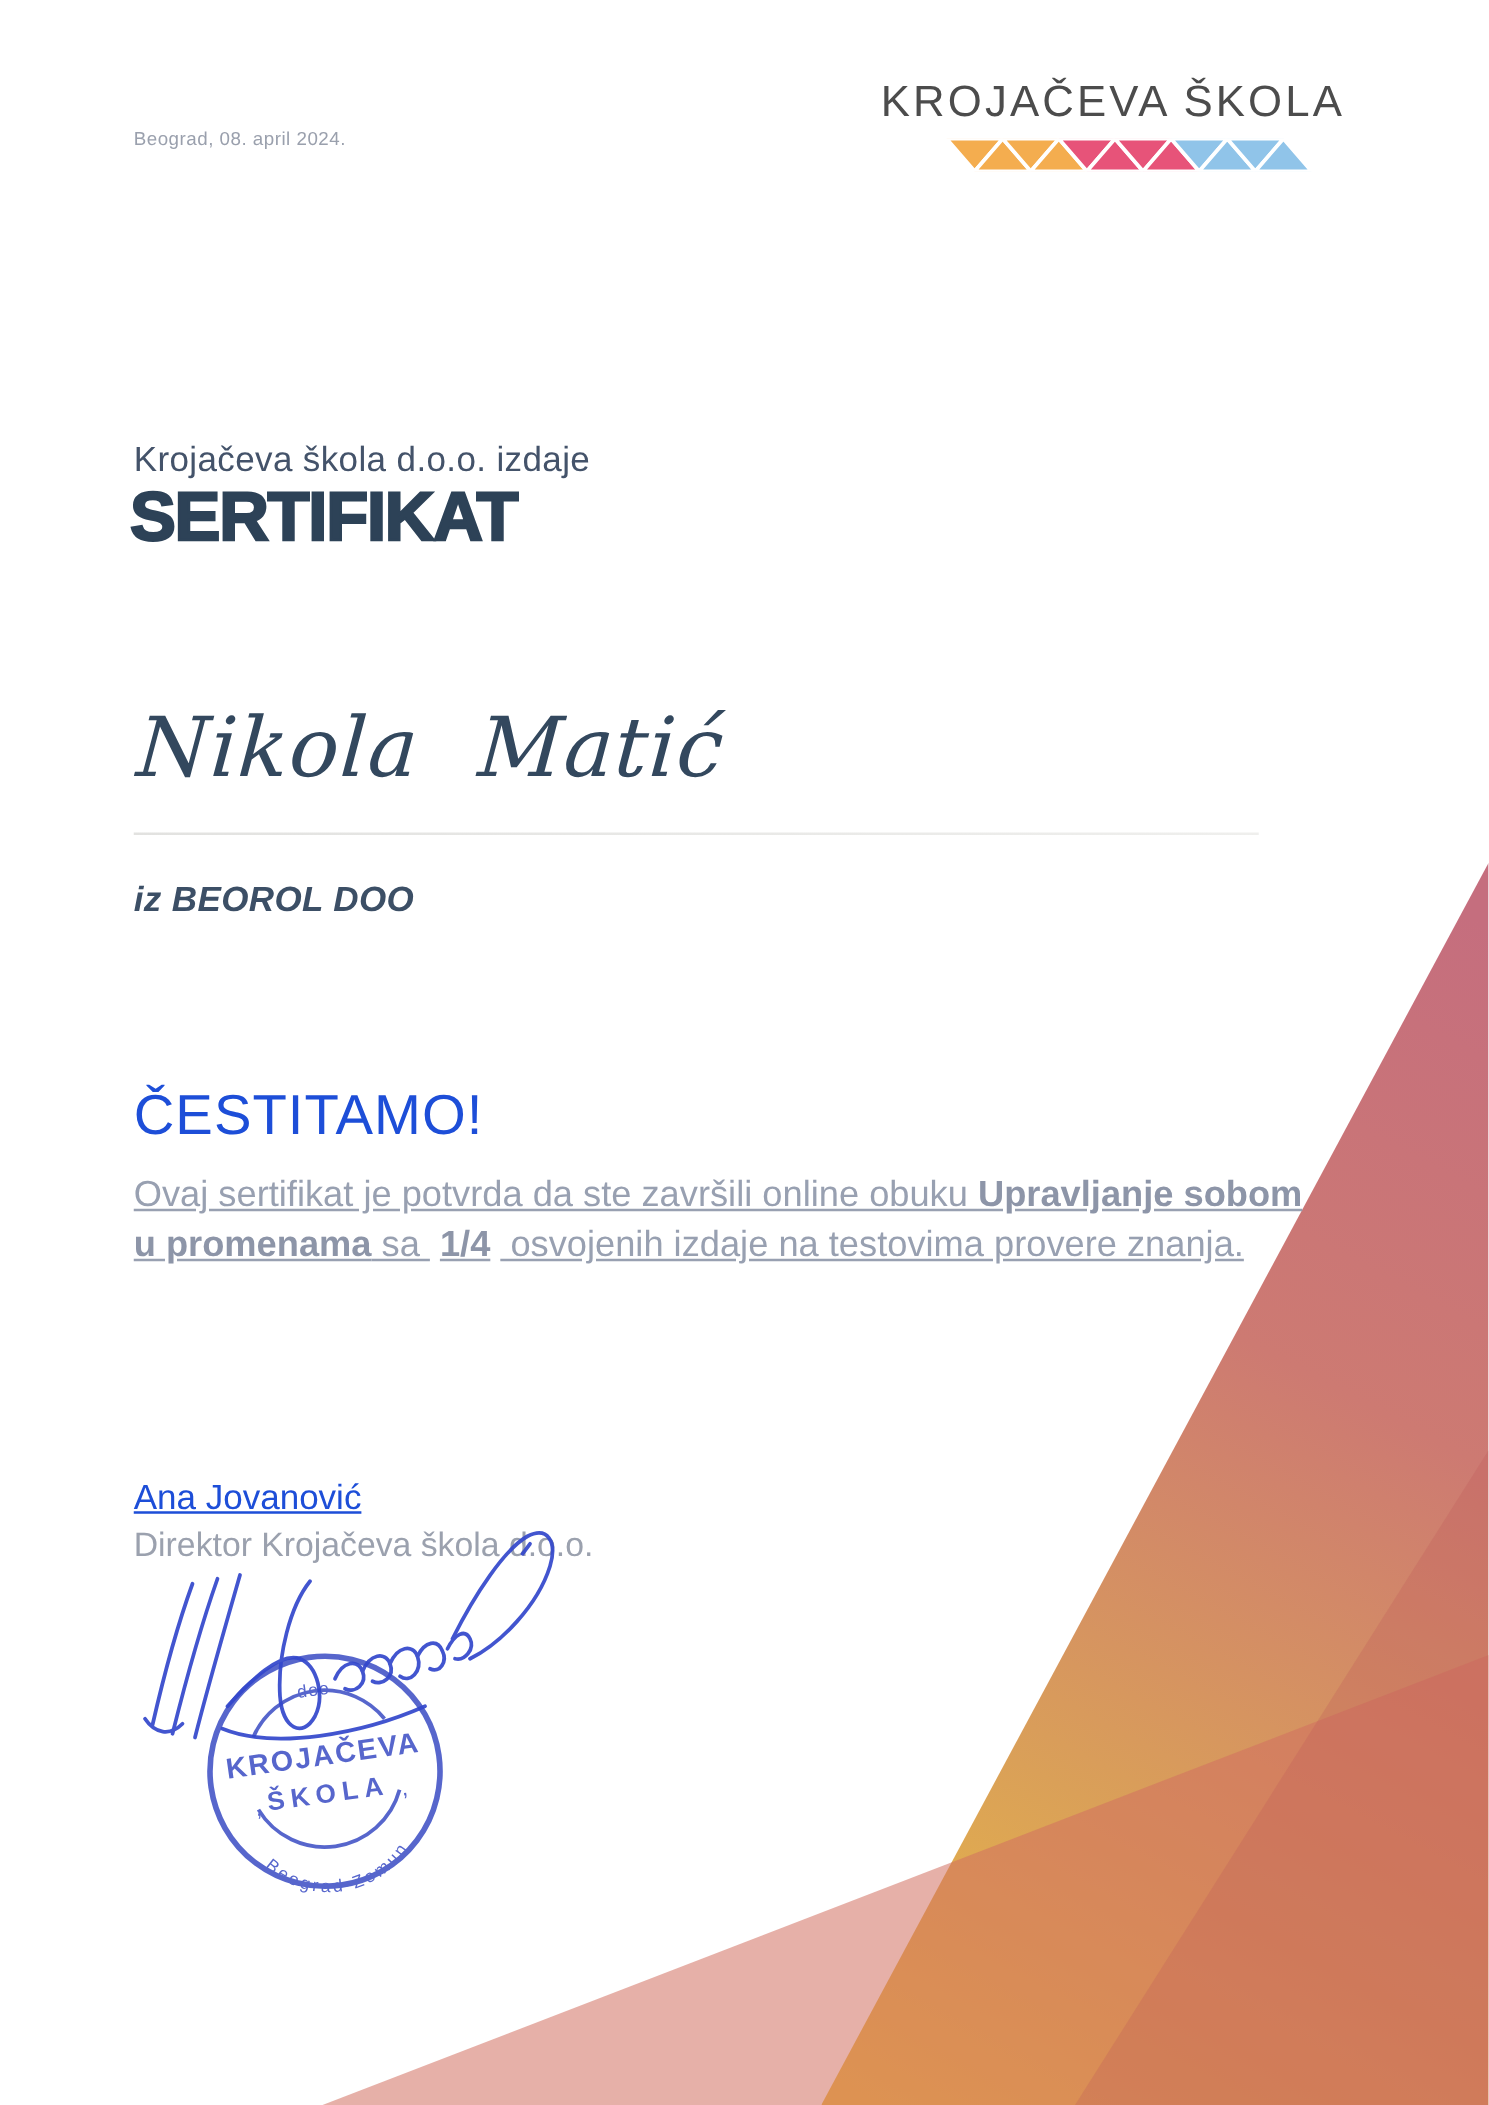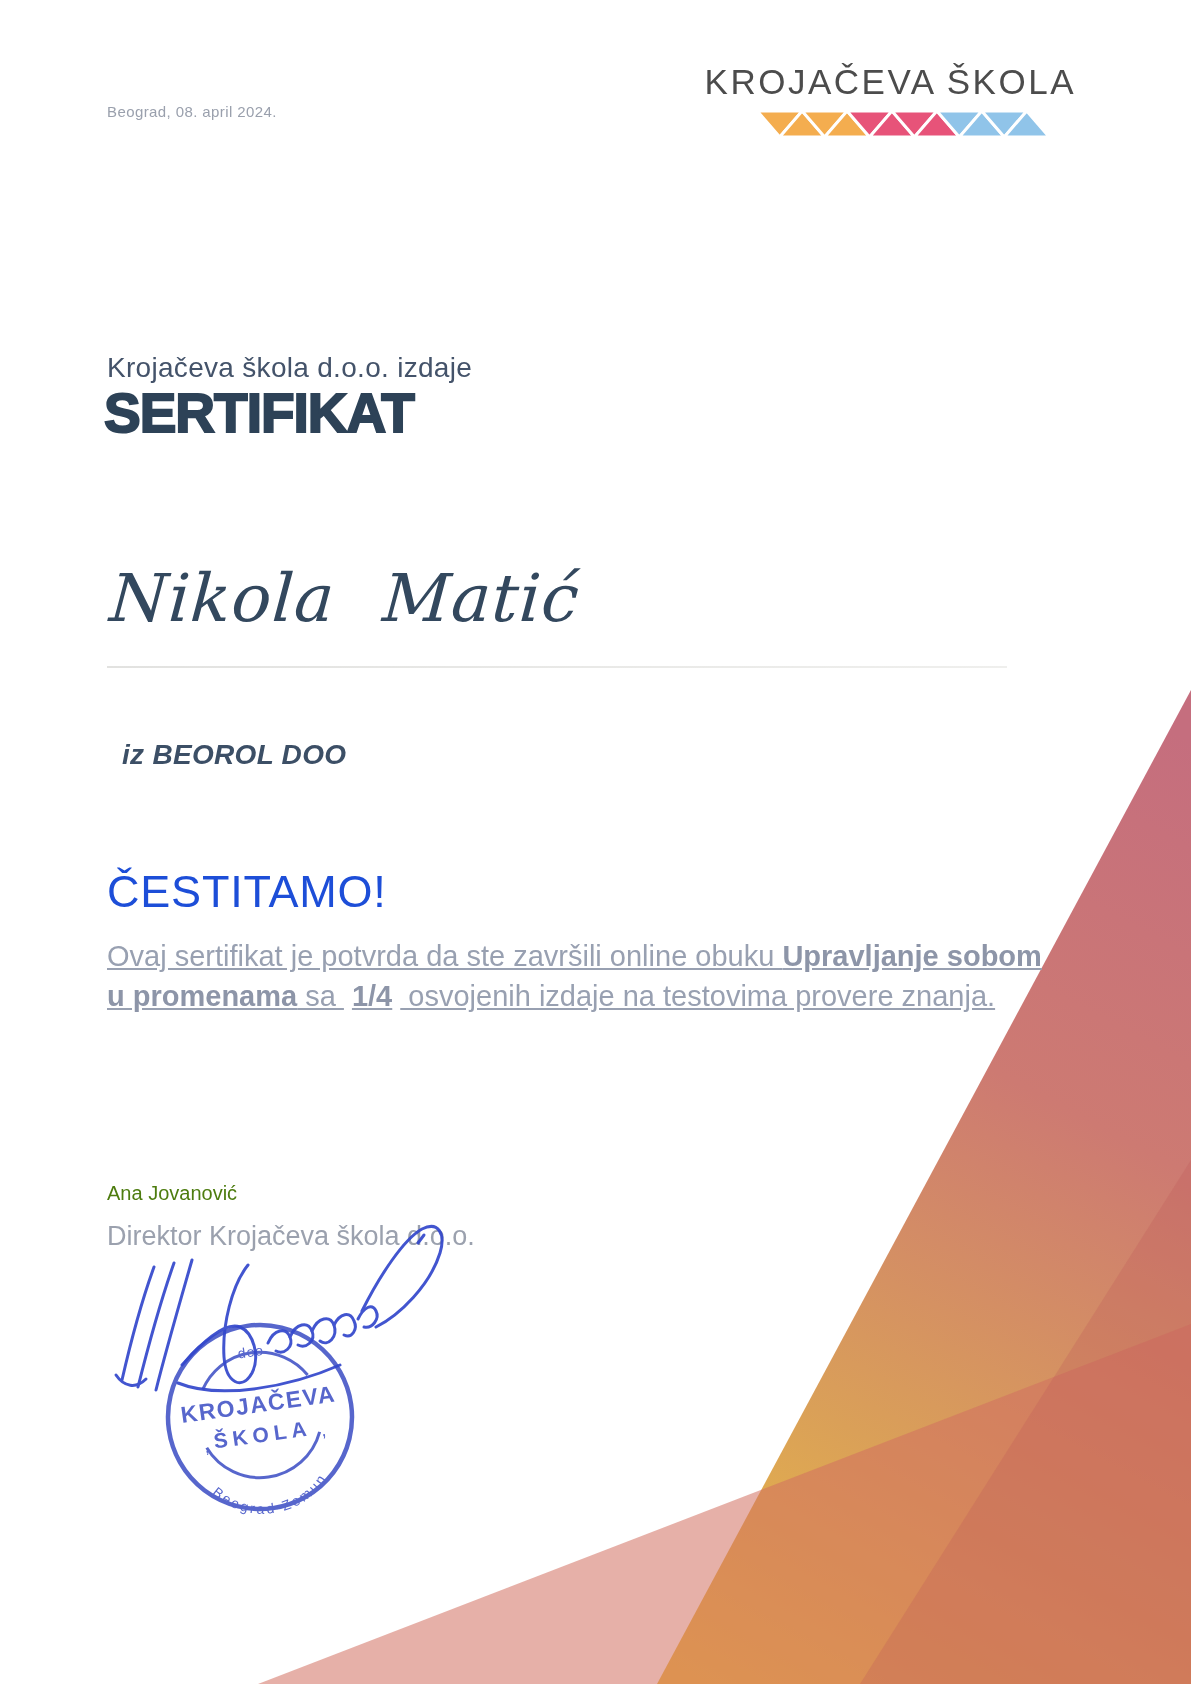--- a/index.html
+++ b/index.html
@@ -14,29 +14,29 @@
   .logo-strip{margin-top:9px;margin-left:55px;display:block;}
 
   .eyebrow{left:107px;top:352px;font-size:28px;color:#44536a;letter-spacing:.3px;}
   .title{left:104px;top:386px;font-size:55px;font-weight:800;color:#2d4257;letter-spacing:-1px;
          line-height:1;-webkit-text-stroke:2px #2d4257;}
 
   .recipient-name{left:110px;top:560px;font-family:"DejaVu Serif", serif;font-style:italic;
         font-size:66px;color:#33485e;letter-spacing:1px;word-spacing:26px;transform:skewX(-4deg);}
   .name-rule{left:107px;top:666px;width:900px;height:2px;
         background:linear-gradient(to right,#e2e2e0,#efefed);}
-  .recipient-company{left:122px;top:704px;font-size:28px;font-style:italic;font-weight:700;
-        color:#3c4f66;letter-spacing:.3px;margin-top:35px;}
+  .recipient-company{left:107px;top:704px;font-size:28px;font-style:italic;font-weight:700;
+        color:#3c4f66;letter-spacing:.3px;}
 
   .congrats{left:107px;top:866px;font-size:45px;color:#1d4ed8;letter-spacing:.8px;}
   .body-text{left:107px;top:936px;width:940px;font-size:29px;line-height:40px;color:#98a0b1;text-decoration:underline;}
   .body-text b{font-weight:700;color:#8d95a8;}
   .score{margin:10px 8px;}
 
-  .signer-name{left:107px;top:1182px;font-size:20px;color:#4d7c0f;}
+  .signer-name{left:107px;top:1182px;font-size:28px;color:#1d4ed8;text-decoration:underline;}
   .signer-title{left:107px;top:1221px;font-size:27px;color:#9ba1ae;}
 
   .stamp{left:155px;top:1312px;}
   .signature{left:100px;top:1215px;}
 
   .tri{position:absolute;pointer-events:none;}
   .tri-main{left:657px;top:690px;width:534px;height:994px;
      clip-path:polygon(100% 0,100% 100%,0 100%);
      background:linear-gradient(208deg,#c56e7e 4%,#cd7a72 38%,#daa058 72%,#eabd42 98%);}
   .tri-light{left:258px;top:1324px;width:933px;height:360px;

